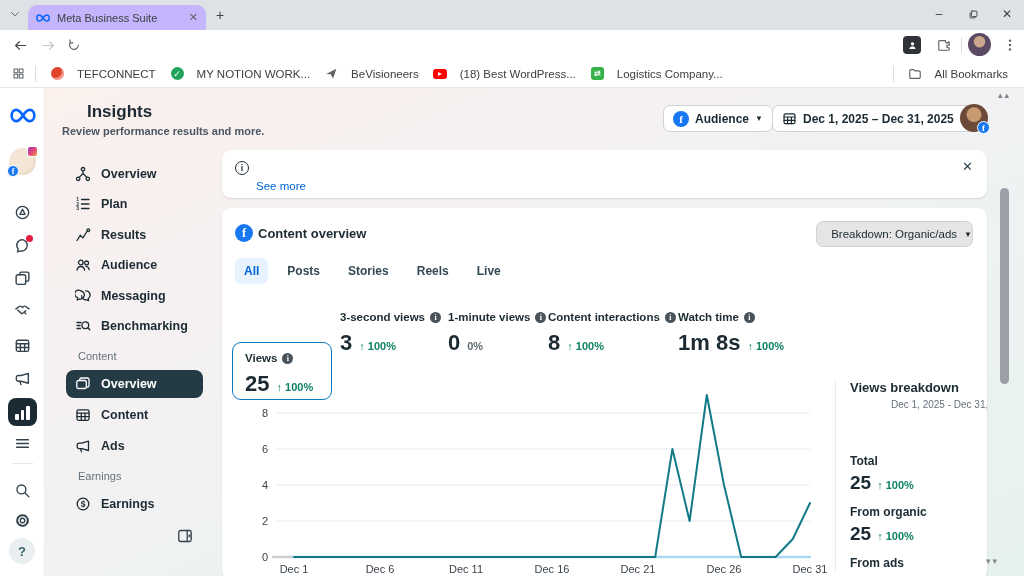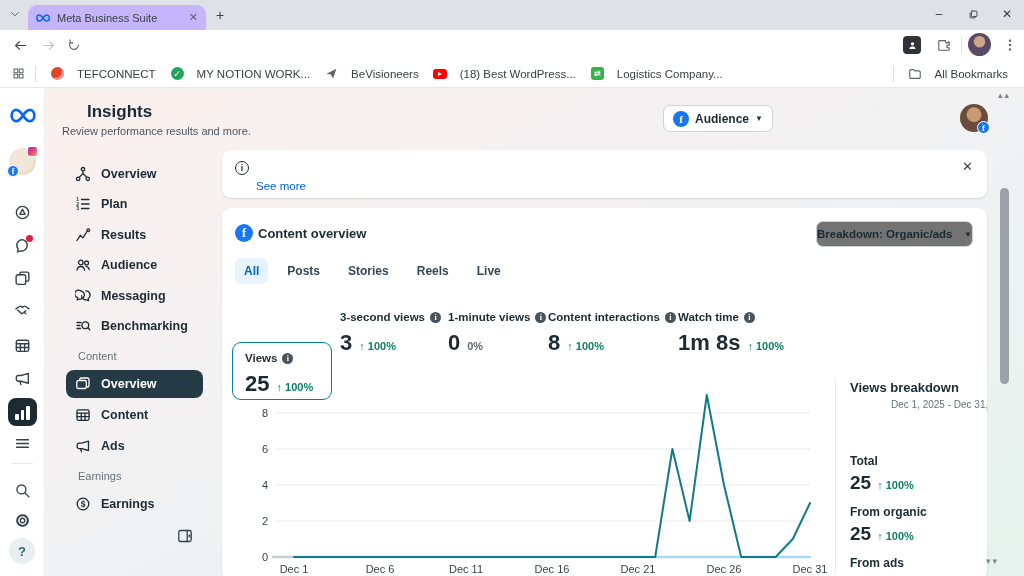--- a/index.html
+++ b/index.html
@@ -26,35 +26,35 @@
   
   #app { top:88px; left:0; width:1024px; height:488px;
          background:linear-gradient(155deg,#fbf0ec 0%,#f6f1f2 30%,#eef2f3 62%,#e6f2ed 100%); }
   #rail { left:0; top:0; width:45px; height:488px; background:#fff; border-right:1px solid #eceef0; }
   .railic { position:absolute; left:0; width:45px; display:flex; justify-content:center; color:#33424c; }
   #rail-active-tile { left:8px; top:310px; width:29px; height:28px; background:#1c2b33; border-radius:8px; display:flex; align-items:flex-end; justify-content:center; gap:2px; padding-bottom:6px; }
   #rail-active-tile i { display:block; width:3.5px; background:#fff; border-radius:1px; }
   #help-bubble { left:9px; top:450px; width:26px; height:26px; border-radius:50%; background:#e9eef0; color:#356570; font-size:13px; font-weight:bold; display:flex; align-items:center; justify-content:center; }
 
   #page-title { left:62px; top:14px; font-size:17px; font-weight:bold;margin-left:25px; }
-  #page-subtitle { left:62px; top:37px; font-size:11px; color:#4b5662; }
+  #page-subtitle { left:62px; top:37px; font-size:11px; color:#4b5662;font-weight:bold; }
   .hdr-btn { position:absolute; top:17px; height:27px; background:#fff; border:1px solid #ced2d9; border-radius:7px; display:flex; align-items:center; padding:0 9px; gap:6px; font-size:12px; font-weight:bold; color:#1c2b33; }
   .caret { font-size:8px; color:#1c2b33; }
   .fbdot { width:16px; height:16px; border-radius:50%; background:#1877f2; color:#fff; font-size:11px; font-weight:bold; display:flex; align-items:center; justify-content:center; font-family:"Liberation Serif",serif; }
 
   .card { position:absolute; left:222px; width:765px; background:#fff; border-radius:9px; box-shadow:0 1px 2px rgba(0,0,0,.12); }
   #banner { top:62px; height:48px; }
   #banner-title { position:absolute; left:34px; top:11px; font-size:12.5px; font-weight:bold; }
   #banner-link { position:absolute; left:34px; top:30px; font-size:11.5px; color:#0064d1; }
   #banner-info { position:absolute; left:13px; top:11px; width:14px; height:14px; border:1.3px solid #1c2b33; border-radius:50%; font-size:9px; display:flex; align-items:center; justify-content:center; font-weight:bold; }
   #banner-close { position:absolute; right:14px; top:9px; font-size:13px; color:#344854; }
 
   #content-card { top:120px; height:372px; overflow:hidden; }
   #co-title { position:absolute; left:36px; top:18px; font-size:13px; font-weight:bold; }
-  #breakdown-btn { position:absolute; left:594px; top:13px; width:157px; height:26px; border:1px solid #ced2d9; border-radius:7px; background:#737373; display:flex; align-items:center; justify-content:space-between; gap:7px; font-size:11.5px; color:#1c2b33;font-weight:bold; }
+  #breakdown-btn { position:absolute; left:594px; top:13px; width:157px; height:26px; border:1px solid #ced2d9; border-radius:7px; background:#e5e5e5; display:flex; align-items:center; justify-content:flex-end; gap:7px; font-size:11.5px; color:#1c2b33; }
   #tabs { position:absolute; left:13px; top:50px; display:flex; gap:10px;justify-content:flex-end; }
   .tab-item { font-size:12px; font-weight:bold; color:#344854; padding:6px 9px; border-radius:6px; }
   .tab-item.active { background:#e7f3ff; color:#0064d1; }
   .metric { position:absolute; }
   .metric-label { font-size:11.5px; font-weight:bold; display:flex; align-items:center; gap:5px; white-space:nowrap; }
   .idot { width:11px; height:11px; border-radius:50%; background:#49535c; color:#fff; font-size:8px; font-weight:bold; display:inline-flex; align-items:center; justify-content:center; font-family:"Liberation Serif",serif; }
   .metric-value { margin-top:7px; font-size:22px; font-weight:600; display:flex; align-items:baseline; gap:7px; }
   .delta { font-size:11px; font-weight:bold; color:#0e8264; }
   .delta.flat { color:#606a70; }
   #views-card { left:10px; top:94px; width:100px; height:58px; border:1.5px solid #0a7abf; border-radius:9px; padding:9px 0 0 12px;margin-top:40px; }
@@ -289,20 +289,30 @@
         </svg>
       </span>
     <span id="help-bubble" class="abs">?</span>
   </div>
 
   <div id="page-title" class="abs">Insights</div>
   <div id="page-subtitle" class="abs">Review performance results and more.</div>
   <div class="hdr-btn" style="left:663px">
     <span class="fbdot">f</span>
     <span>Audience</span>
+    <span class="caret">▼</span>
+  </div>
+  <div class="hdr-btn" style="left:772px">
+    <span style="color:#1c2b33">
+      <svg class="ic" width="15" height="15" viewBox="0 0 16 16">
+          <rect x="2.2" y="3" width="11.6" height="10.5" rx="1.6"></rect>
+          <path d="M2.2 6.4h11.6M6 6.4v7.1M10 6.4v7.1M2.2 9.9h11.6"></path>
+        </svg>
+      </span>
+    <span>Dec 1, 2025 – Dec 31, 2025</span>
     <span class="caret">▼</span>
   </div>
   <span class="abs" style="left:960px;top:16px;width:28px;height:28px;border-radius:50%;background:radial-gradient(circle at 50% 38%,#c79a72 0 30%,#6b4a3a 36% 100%)">
     <span style="position:absolute;right:-2px;bottom:-2px;width:13px;height:13px;border-radius:50%;background:#1877f2;color:#fff;font-size:9px;font-weight:bold;display:flex;align-items:center;justify-content:center;border:1.5px solid #fff;font-family:'Liberation Serif',serif">f</span>
     </span>
 
   <div class="abs" style="left:45px;top:0;width:170px;height:488px">
     <div id="nav-main">
         <div class="abs" style="left: 21px; top: 72px; width: 137px; height: 28px; border-radius: 8px; display: flex; align-items: center; gap: 10px; padding: 0px 9px; color: rgb(28, 43, 51); font-weight: bold;">
           <span style="display:flex">

